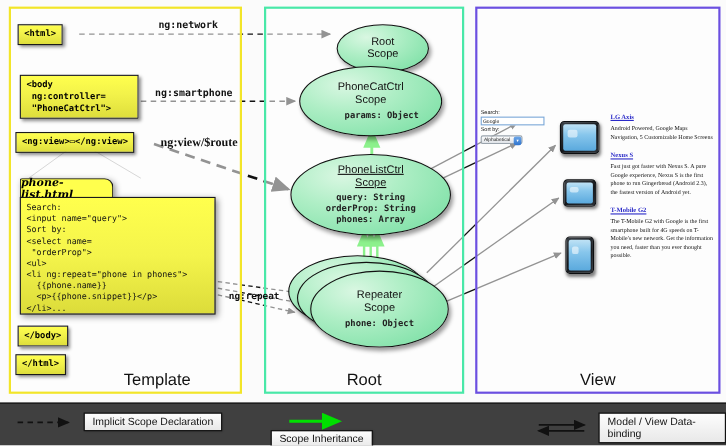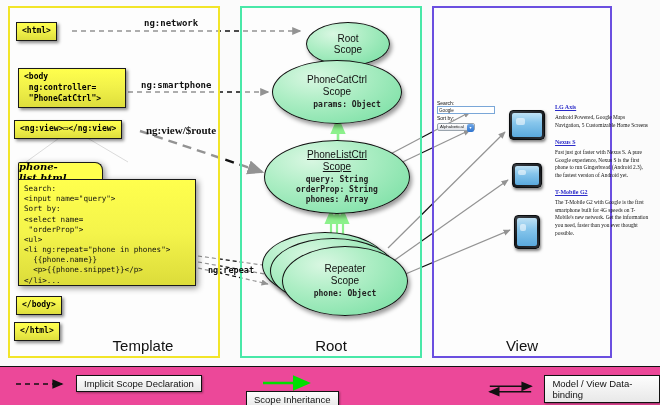--- a/index.html
+++ b/index.html
@@ -12,21 +12,21 @@
     position:relative;
   }
   #root { position:absolute; inset:0; background:#fbfbfb; }
 
   svg.layer { position:absolute; left:0; top:0; width:660px; height:405px; pointer-events:none; }
 
   
   .panel { position:absolute; background:rgba(255,255,255,0.55); }
   #panel-template { left:8px;   top:6px;  width:212px; height:352px; border:2px solid #f2e529; }
   #panel-model    { left:240px; top:6px;  width:182px; height:352px; border:2px solid #49e8a8; }
-  #panel-view     { left:432px; top:6px;  width:180px; height:352px; border:2px solid #6b4fe0; }
+  #panel-view     { left:432px; top:6px;  width:223px; height:352px; border:2px solid #6b4fe0; }
 
   .panel-label {
     position:absolute; bottom:2px; left:0; width:100%;
     text-align:center; font-size:15px; color:#111;
     font-family:"Liberation Sans", sans-serif;
   }
   #panel-template .panel-label { text-align:center; padding-left:58px; }
 
   
   .code-box {
@@ -188,21 +188,21 @@
     font-weight:bold;
     color:#111;
     white-space:nowrap;
   }
   #lbl-autobind   { left:144px; top:18px;  font-size:9px; }
   #lbl-controller { left:141px; top:80px;  font-size:9px; }
   #lbl-route      { left:146px; top:124px; font-size:11px;font-family:Liberation Serif, serif; }
   #lbl-repeat     { left:208px; top:245px; font-size:8.5px;margin-top:20px; }
 
   
-  #legend { position:absolute; left:0; top:366px; width:660px; height:39px; background:#ec4899; border-top:1.5px solid #111; }
+  #legend { position:absolute; left:0; top:366px; width:660px; height:39px; background:#404040; border-top:1.5px solid #111; }
   .legend-item { position:absolute; top:8px; display:flex; align-items:center; }
   #legend-1 { left:14px; }
   #legend-2 { left:246px;flex-direction:column; }
   #legend-3 { left:488px; }
   .legend-box {
     border:1.4px solid #111;
     background:linear-gradient(180deg,#fdfdfd,#e8e8e8);
     box-shadow:1px 1px 2px rgba(0,0,0,0.35);
     font-size:9.5px; color:#111;
     padding:2px 7px;

